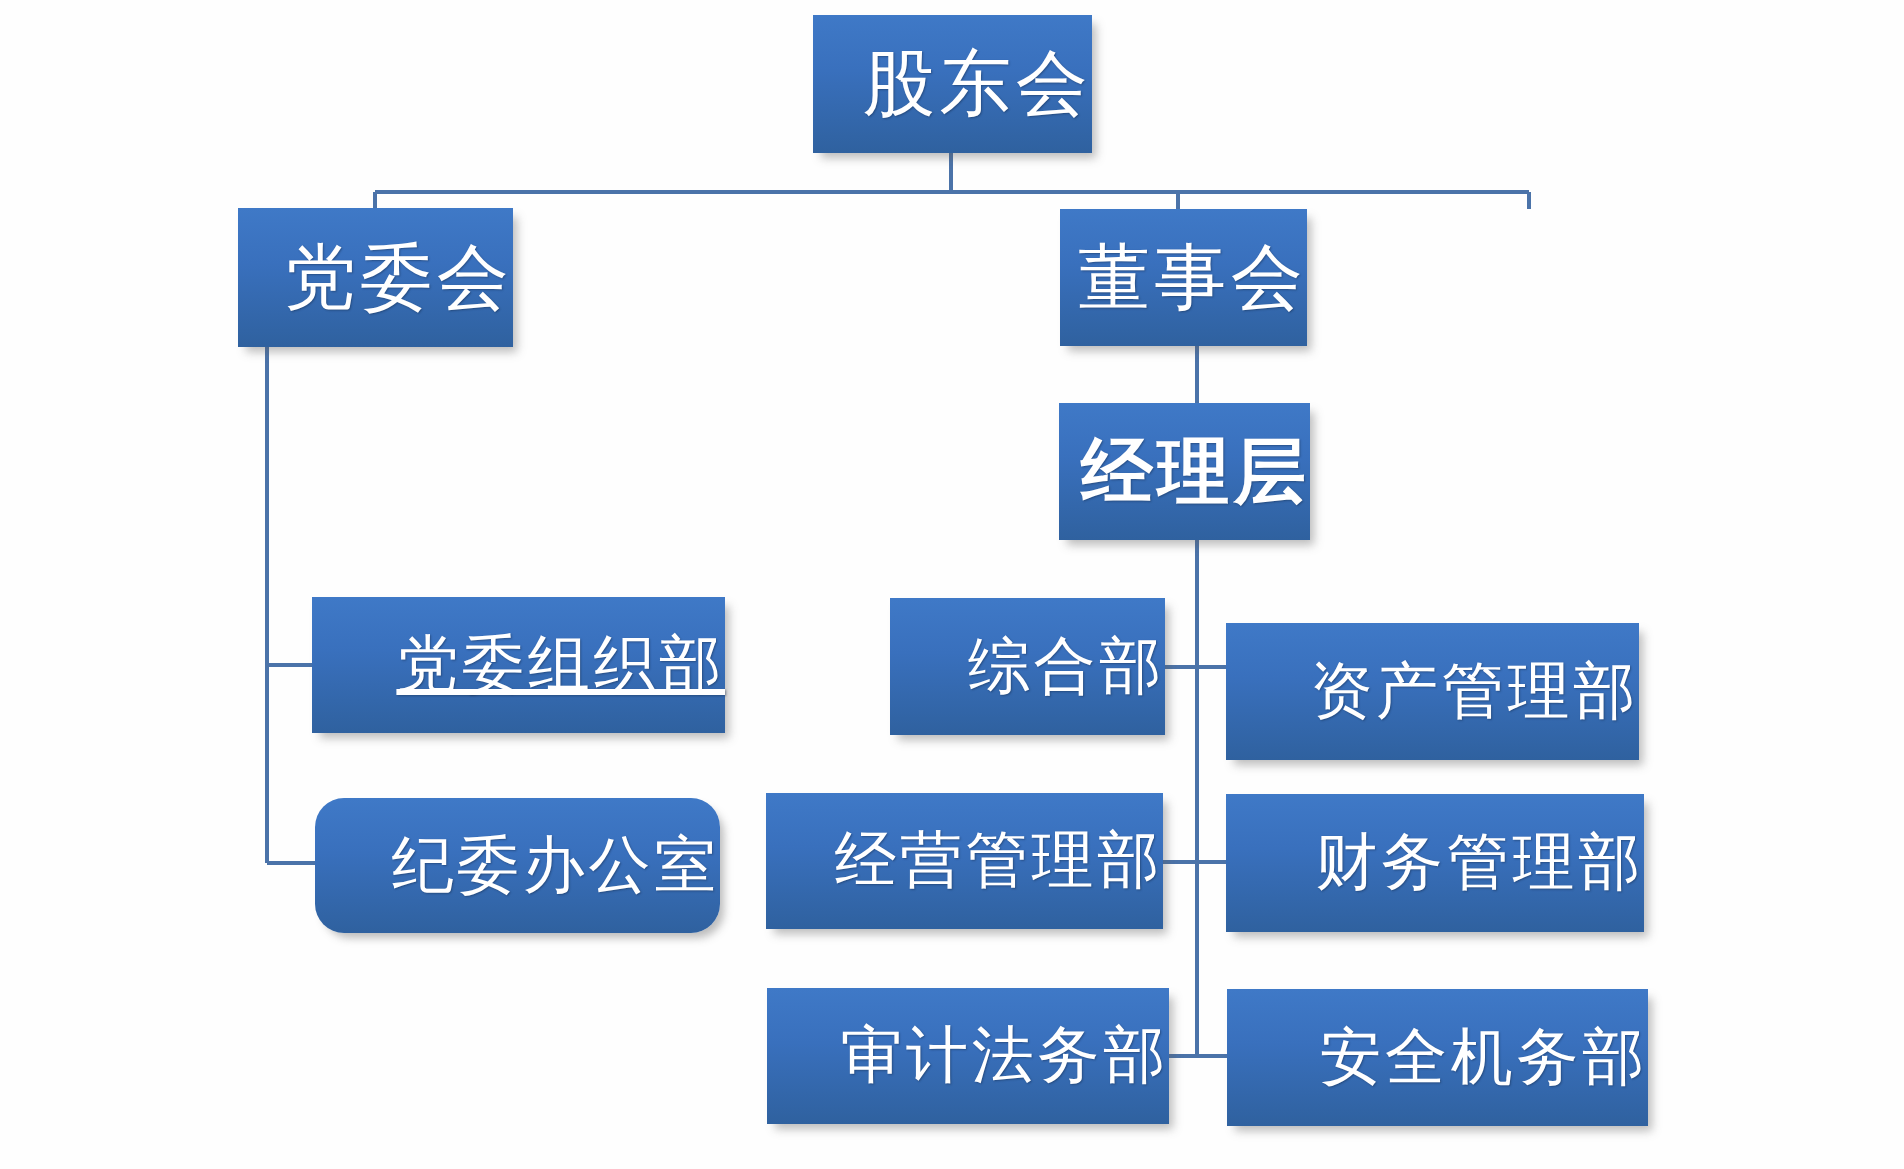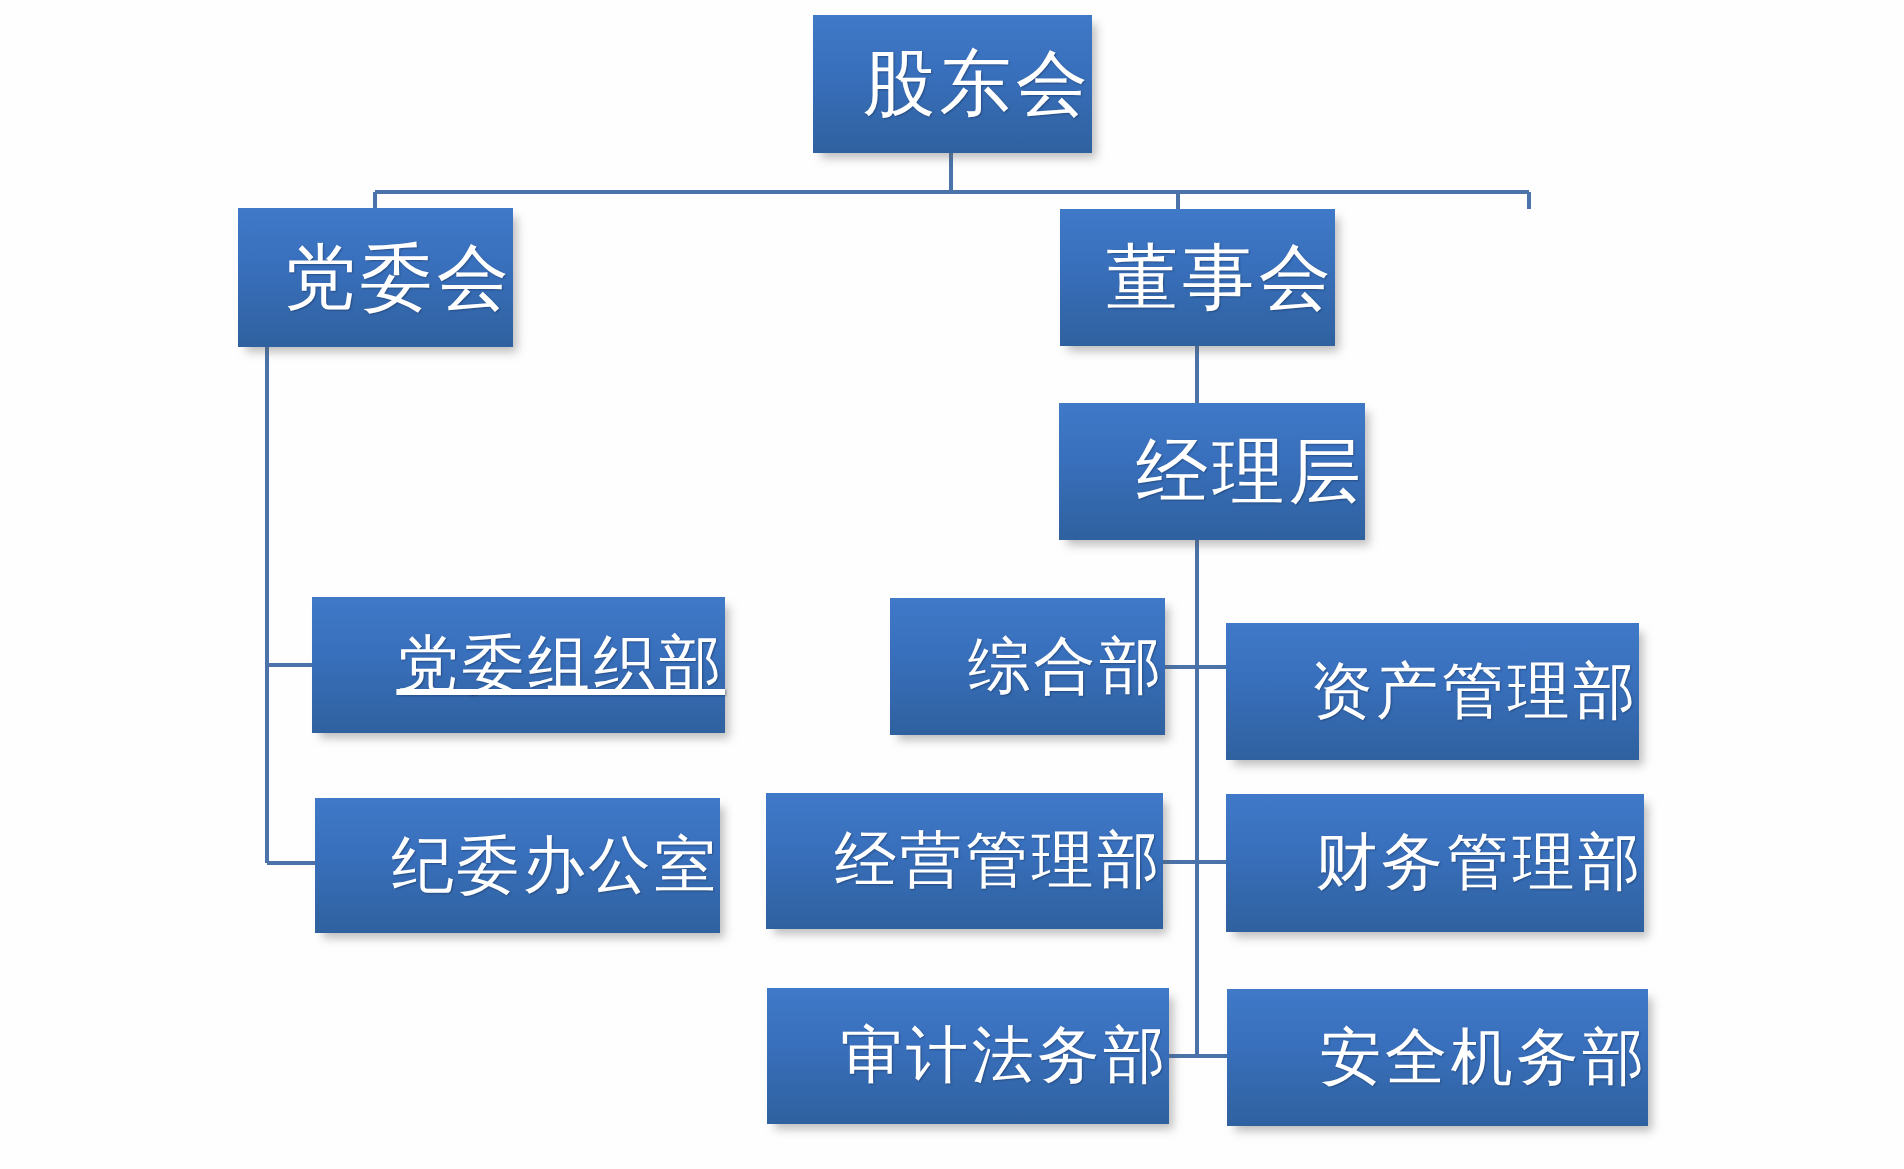--- a/index.html
+++ b/index.html
@@ -74,36 +74,36 @@
       <line y1="862" y2="862" x1="1197" x2="1226" stroke="#4b73a9" stroke-width="4" shape-rendering="crispEdges"></line>
       <line y1="1056" y2="1056" x1="1169" x2="1197" stroke="#4b73a9" stroke-width="4" shape-rendering="crispEdges"></line>
       <line y1="1056" y2="1056" x1="1197" x2="1227" stroke="#4b73a9" stroke-width="4" shape-rendering="crispEdges"></line>
     </svg>
 <div class="node tier-top" style="left: 813px; top: 15px; width: 279px; height: 138px;">
       <span class="node-label">股东会</span>
     </div>
     <div class="node tier-top" style="left: 238px; top: 208px; width: 275px; height: 139px;">
       <span class="node-label">党委会</span>
     </div>
-    <div class="node tier-top" style="left: 1060px; top: 209px; width: 275px; height: 137px;">
+    <div class="node tier-top" style="left: 1060px; top: 209px; width: 247px; height: 137px;">
       <span class="node-label">董事会</span>
     </div>
-    <div class="node tier-top" style="left: 1059px; top: 403px; width: 306px; height: 137px;">
+    <div class="node tier-top" style="left: 1059px; top: 403px; width: 251px; height: 137px; font-weight: bold;">
       <span class="node-label">经理层</span>
     </div>
     <div class="node tier-dept" style="left: 312px; top: 597px; width: 413px; height: 136px; text-decoration: underline;">
       <span class="node-label">党委组织部</span>
     </div>
     <div class="node tier-dept" style="left: 890px; top: 598px; width: 275px; height: 137px;">
       <span class="node-label">综合部</span>
     </div>
     <div class="node tier-dept" style="left: 1226px; top: 599px; width: 413px; height: 137px; margin-top: 24px;">
       <span class="node-label">资产管理部</span>
     </div>
-    <div class="node tier-dept" style="left: 315px; top: 798px; width: 405px; height: 135px;">
+    <div class="node tier-dept" style="left: 315px; top: 798px; width: 405px; height: 135px; border-radius: 29px;">
       <span class="node-label">纪委办公室</span>
     </div>
     <div class="node tier-dept" style="left: 766px; top: 793px; width: 397px; height: 136px;">
       <span class="node-label">经营管理部</span>
     </div>
     <div class="node tier-dept" style="left: 1226px; top: 794px; width: 418px; height: 138px;">
       <span class="node-label">财务管理部</span>
     </div>
     <div class="node tier-dept" style="left: 767px; top: 988px; width: 402px; height: 136px;">
       <span class="node-label">审计法务部</span>

